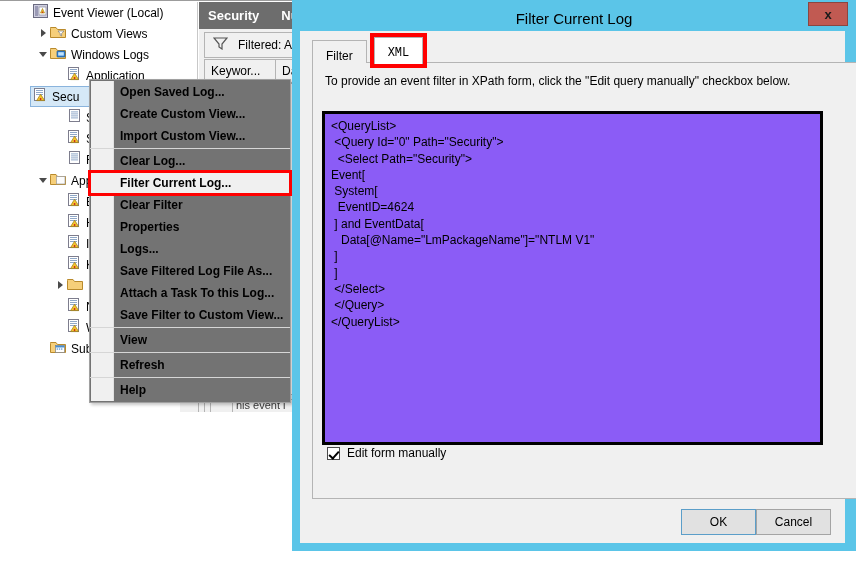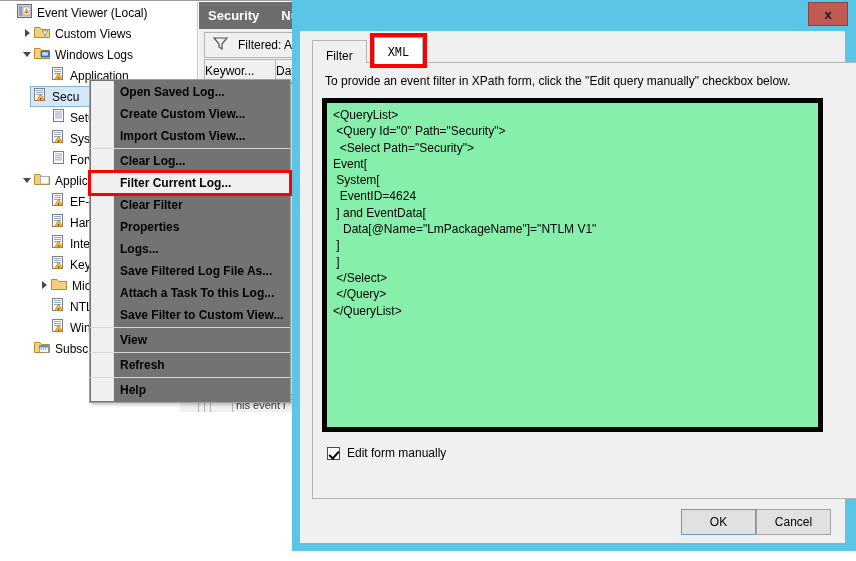--- a/index.html
+++ b/index.html
@@ -36,21 +36,21 @@
     box-sizing: border-box;
     overflow: hidden;
   }
   .tree-row {
     position: relative;
     height: 21px;
     display: flex;
     align-items: center;
     white-space: nowrap;
     font-size: 12px;
-    padding-left: 4px;
+    padding-left: 20px;
   }
   .tree-row.selected {
     background: #d5e8f7;
     border: 1px solid #8ab4dd;
     box-sizing: border-box;
     width: 112px;
     margin-left: 30px;
     padding-left: 2px;
   }
   .tw {
@@ -119,20 +119,21 @@
     font-size: 12px;
   }
   .col-head {
     background: #f0f0f0;
     border: 1px solid #b4b4b4;
     border-left: none;
     box-sizing: border-box;
     height: 24px;
     display: flex;
     align-items: center;
+    padding-left: 6px;
     overflow: hidden;
   }
   .col-head:first-child { border-left: 1px solid #b4b4b4; }
   .ev-list-bg {
     position: absolute;
     left: 5px; top: 81px;
     width: 650px; height: 312px;
     background: #ffffff;
     border: 1px solid #b4b4b4;
     box-sizing: border-box;
@@ -284,24 +285,24 @@
   }
   .panel-instruction {
     position: absolute;
     left: 12px; top: 11px;
     font-size: 12px;
     color: #000000;
     white-space: nowrap;
   }
   .xml-box {
     position: absolute;
-    left: 9px; top: 35px;
+    left: 9px; top: 48px;
     width: 501px; height: 334px;
-    background: #86efac;
-    border: 5px solid #000000;
+    background: #8b5cf6;
+    border: 3px solid #000000;
     box-sizing: border-box;
     overflow: hidden;
     padding: 4px 6px;
   }
   .xml-text {
     margin: 0;
     font-family: "Liberation Sans", sans-serif;
     font-size: 12px;
     line-height: 16.3px;
     color: #000000;
@@ -620,20 +621,23 @@
         <div class="ctx-item"><span>View</span></div>
         <div class="ctx-sep"></div>
         <div class="ctx-item"><span>Refresh</span></div>
         <div class="ctx-sep"></div>
         <div class="ctx-item"><span>Help</span></div>
       </div>
   </div>
 
   <div class="dialog">
 
+    <div class="dlg-titlebar">
+      <span>Filter Current Log</span>
+    </div>
     <div class="dlg-close">
       <span>x</span>
     </div>
 
     <div class="dlg-body">
 
       <div class="tabstrip" id="tab-strip">
           <div class="tab">
             <span>Filter</span>
           </div>

